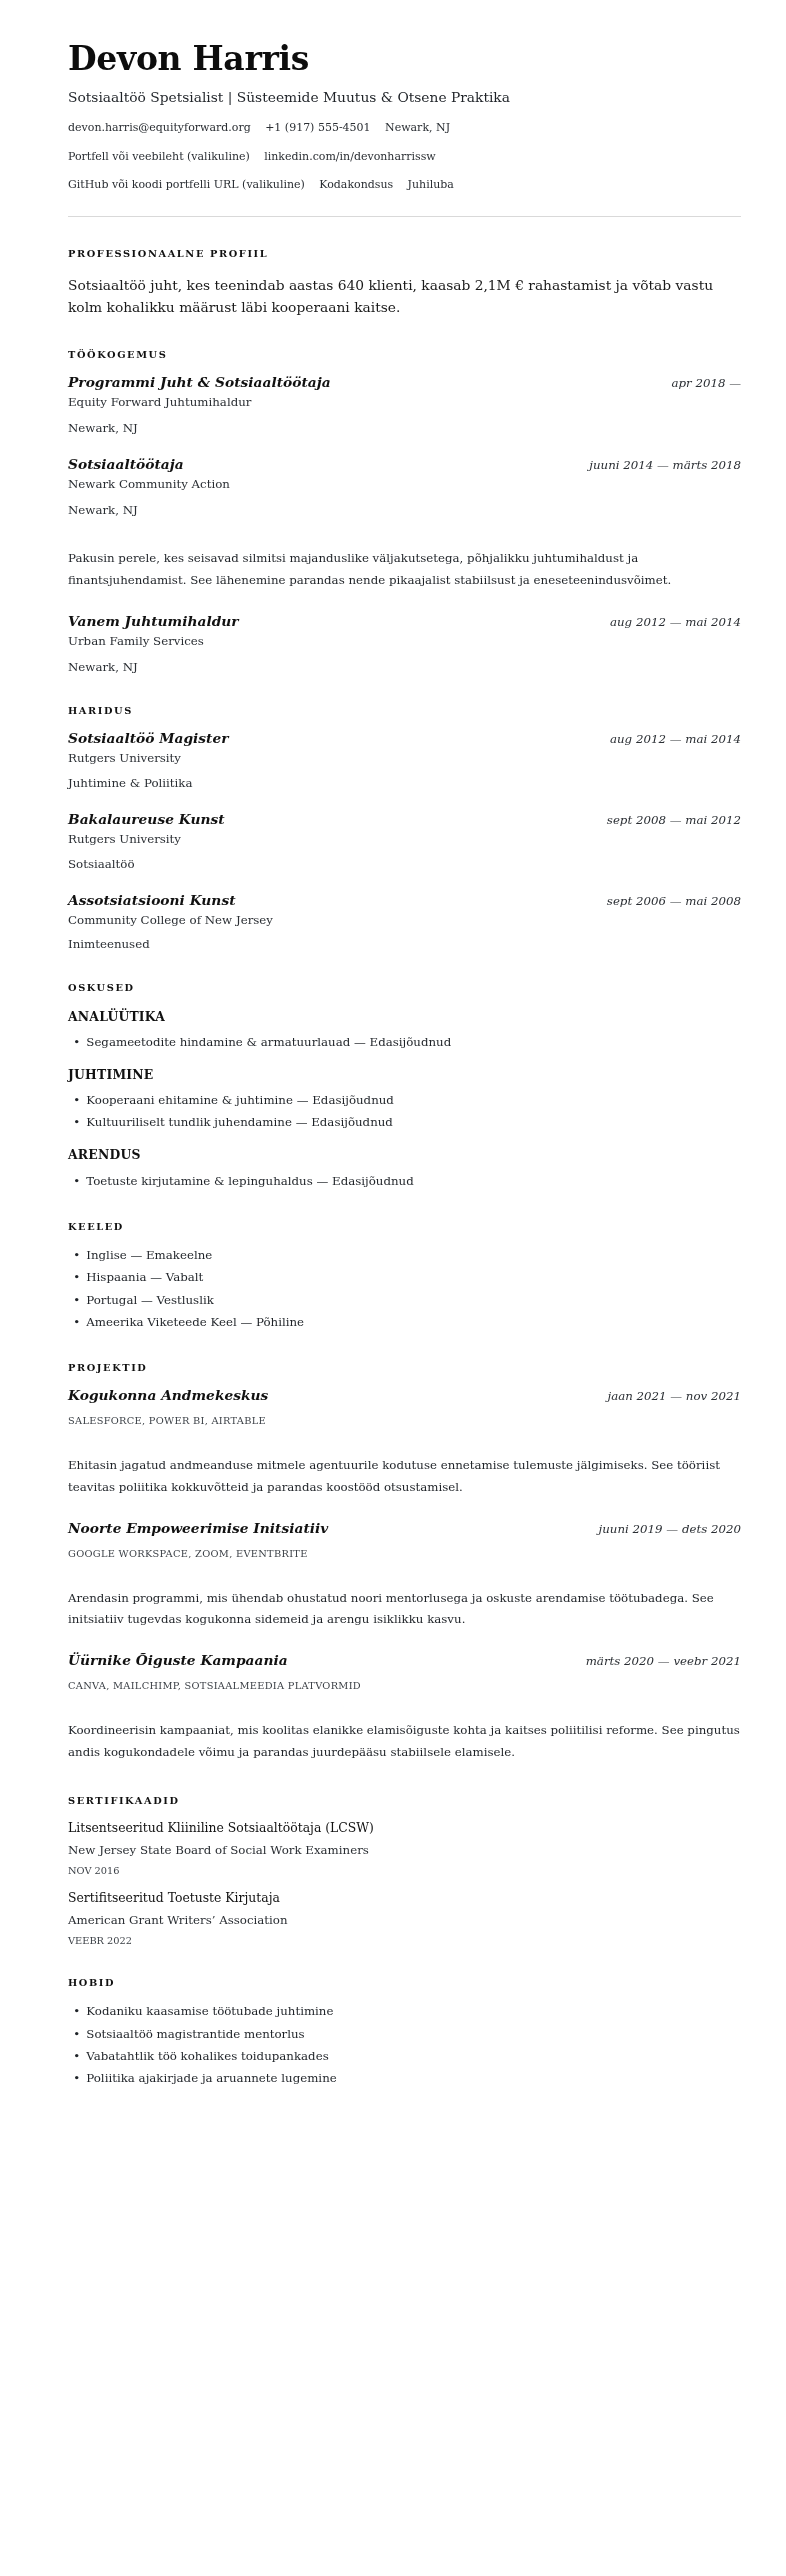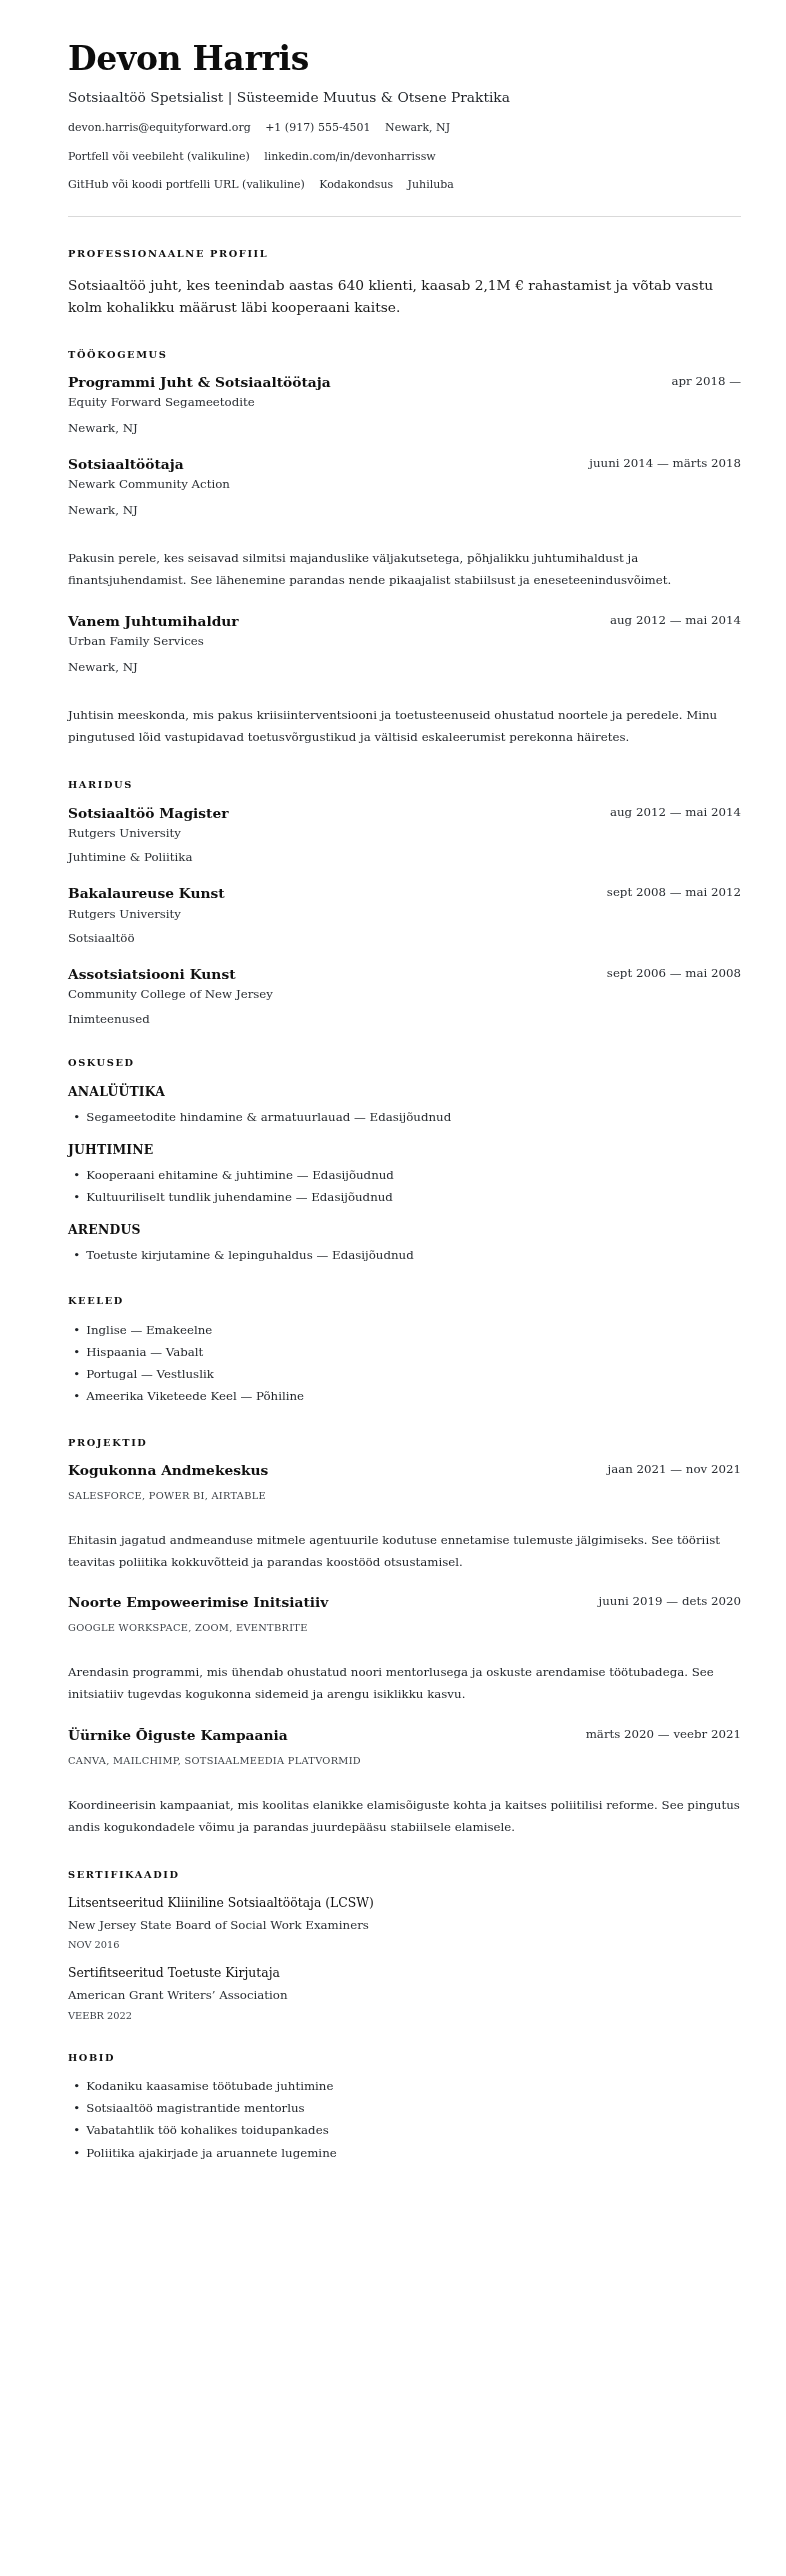--- a/index.html
+++ b/index.html
@@ -17,21 +17,21 @@
     .contact-row { display: flex; gap: 0 14.4px; font-size: 11px; color: #2a2e33; margin-top: 14.4px; line-height: 1.3; }
     .contact-row + .contact-row { margin-top: 14.4px; }
     .contact-row:first-of-type { margin-top: 26px; }
     .rule { border: none; border-top: 1.3px solid #d9d9d9; margin-top: 23.6px; }
 
     .section { margin-top: 31px; }
     .section-title { font-size: 9.8px; font-weight: bold; letter-spacing: 1.6px; color: #111; text-transform: uppercase; }
     .summary { font-size: 13.8px; line-height: 1.6; margin-top: 14.4px; color: #1a1a1a; }
 
     .entry { margin-top: 14.4px; }
-    .entry-head { display: flex; justify-content: space-between; align-items: flex-start; }
+    .entry-head { display: flex; justify-content: space-between; align-items: flex-end; font-style: italic; }
     .entry-title { font-size: 13.8px; font-weight: bold; color: #111; }
     .entry-date { font-size: 11.8px; color: #2a2e33; }
     .entry-org { font-size: 11.8px; color: #2a2e33; margin-top: 5.2px; }
     .entry-loc { font-size: 11.8px; color: #2a2e33; margin-top: 11.8px; }
     .entry-desc { font-size: 11.8px; line-height: 1.85; color: #1f2328; margin-top: 31px; }
 
     .exp-entry + .exp-entry { margin-top: 21px; }
 
     .edu-entry { margin-top: 14.4px; }
     .edu-entry + .edu-entry { margin-top: 21px; }
@@ -86,42 +86,41 @@
   </section>
 
   <section class="section">
     <h2 class="section-title">TÖÖKOGEMUS</h2>
 
     <div class="entry exp-entry">
       <div class="entry-head">
         <div class="entry-title">Programmi Juht &amp; Sotsiaaltöötaja</div>
         <div class="entry-date">apr 2018 —</div>
       </div>
-      <div class="entry-org">Equity Forward Segameetodite</div>
+      <div class="entry-org">Equity Forward Juhtumihaldur</div>
       <div class="entry-loc">Newark, NJ</div>
     </div>
 
     <div class="entry exp-entry">
       <div class="entry-head">
         <div class="entry-title">Sotsiaaltöötaja</div>
         <div class="entry-date">juuni 2014 — märts 2018</div>
       </div>
       <div class="entry-org">Newark Community Action</div>
       <div class="entry-loc">Newark, NJ</div>
       <p class="entry-desc">Pakusin perele, kes seisavad silmitsi majanduslike väljakutsetega, põhjalikku juhtumihaldust ja finantsjuhendamist. See lähenemine parandas nende pikaajalist stabiilsust ja eneseteenindusvõimet.</p>
     </div>
 
     <div class="entry exp-entry">
       <div class="entry-head">
         <div class="entry-title">Vanem Juhtumihaldur</div>
         <div class="entry-date">aug 2012 — mai 2014</div>
       </div>
       <div class="entry-org">Urban Family Services</div>
       <div class="entry-loc">Newark, NJ</div>
-      <p class="entry-desc">Juhtisin meeskonda, mis pakus kriisiinterventsiooni ja toetusteenuseid ohustatud noortele ja peredele. Minu pingutused lõid vastupidavad toetusvõrgustikud ja vältisid eskaleerumist perekonna häiretes.</p>
     </div>
   </section>
 
   <section class="section">
     <h2 class="section-title">HARIDUS</h2>
 
     <div class="edu-entry">
       <div class="entry-head">
         <div class="entry-title">Sotsiaaltöö Magister</div>
         <div class="entry-date">aug 2012 — mai 2014</div>

